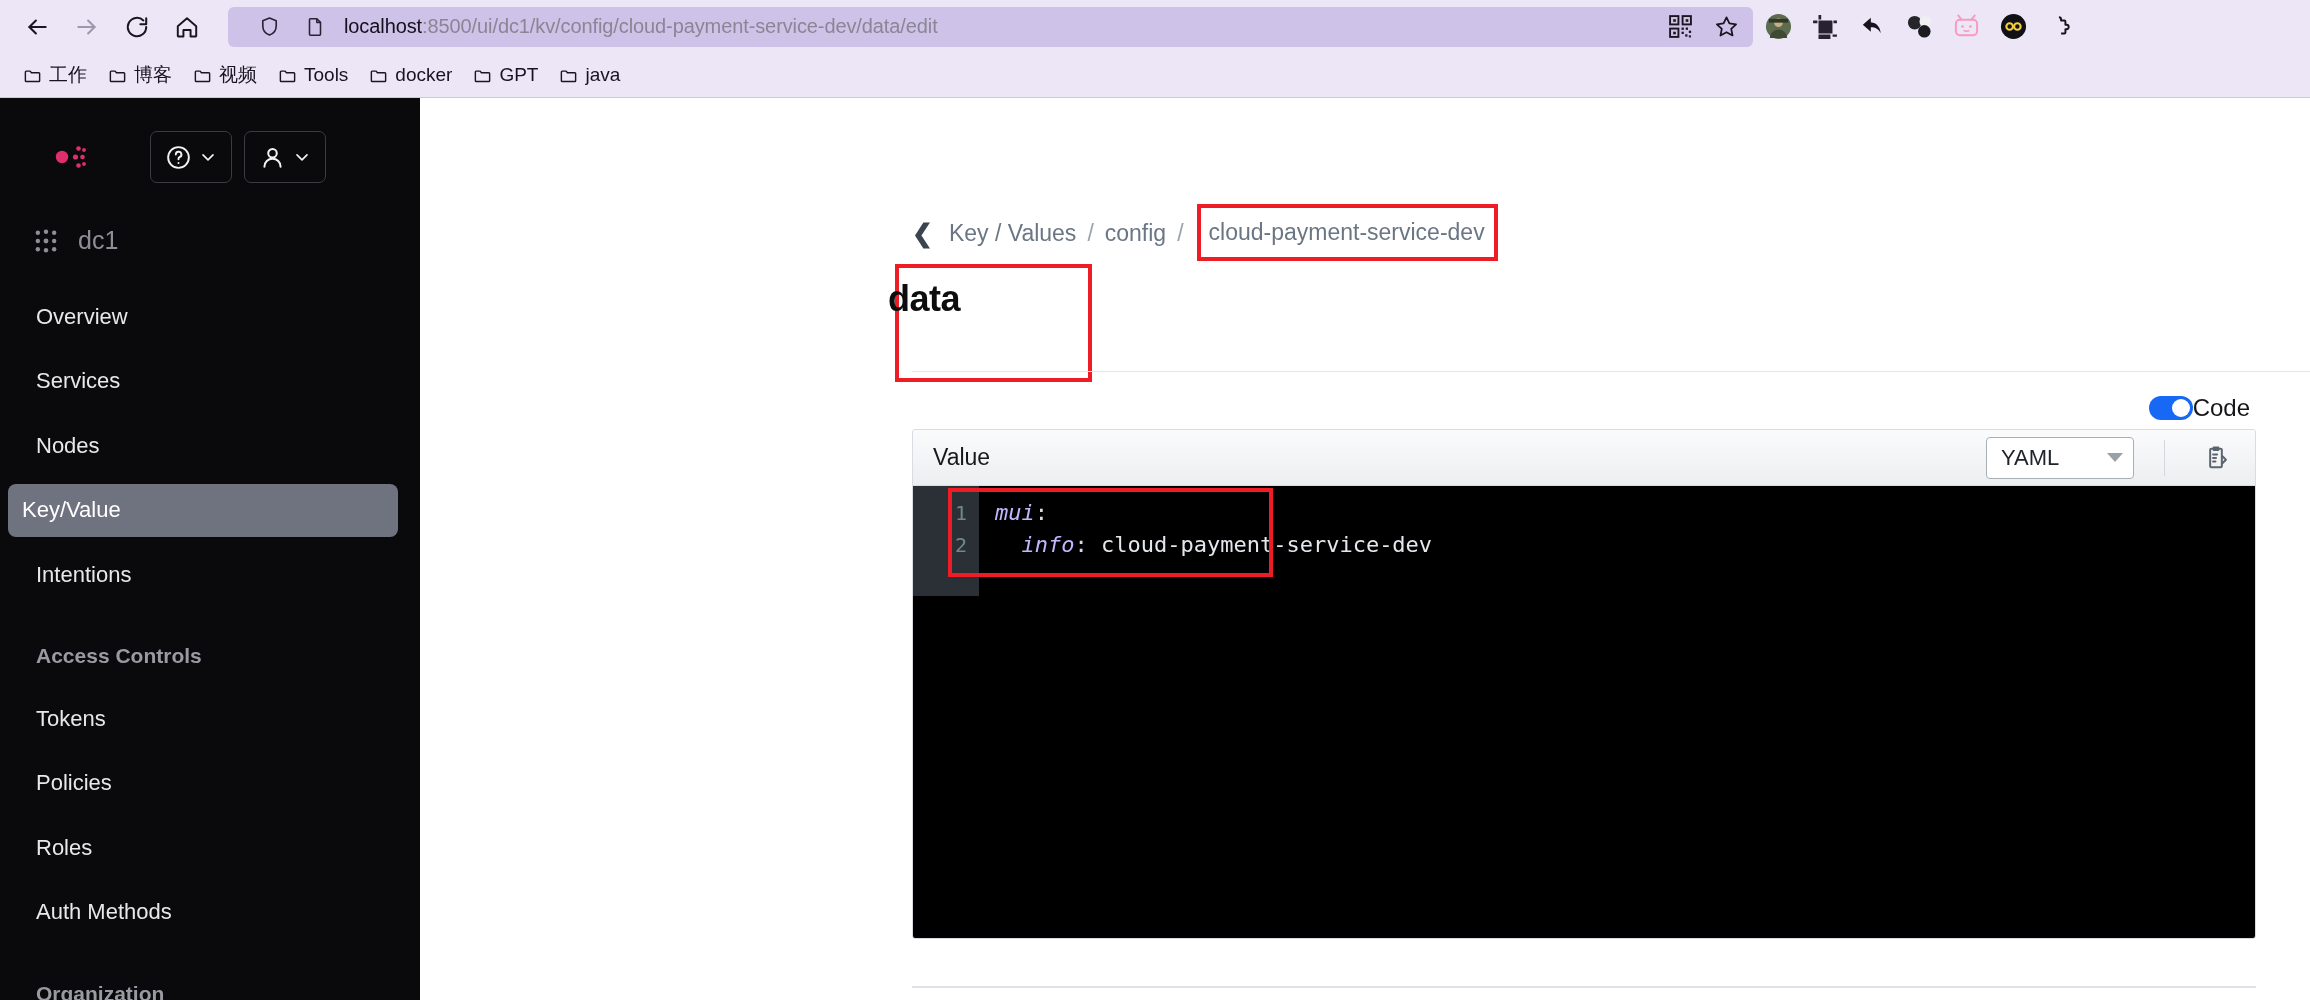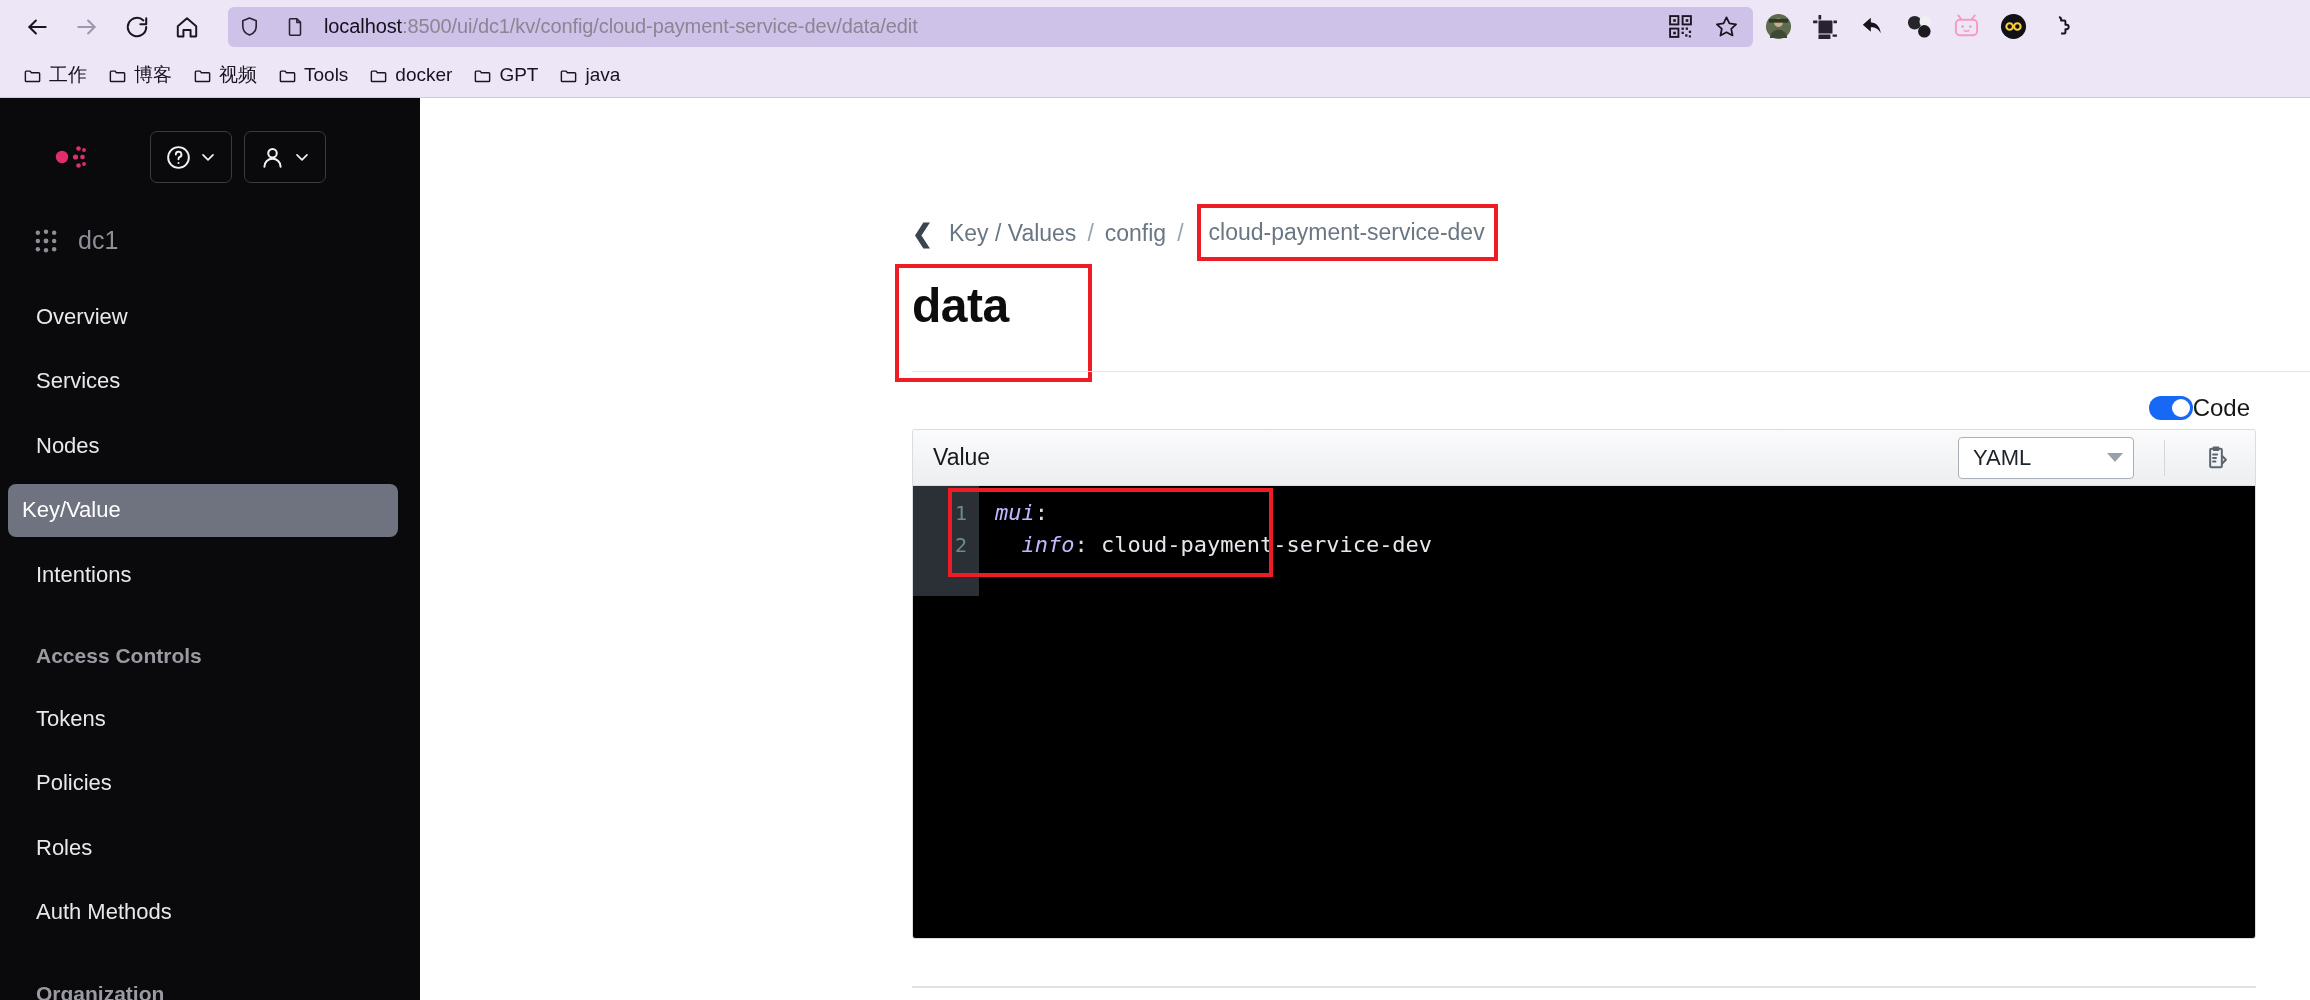--- a/index.html
+++ b/index.html
@@ -38,21 +38,21 @@
     margin-left: 14px;
     margin-right: 10px;
   }
   #urlbar {
     flex: 1;
     height: 40px;
     background: #cec2e8;
     border-radius: 6px;
     display: flex;
     align-items: center;
-    padding: 0 10px 0 4px;
+    padding: 0 10px 0 24px;
     gap: 12px;
     max-width: 1525px;
   }
   #urlbar .url-text {
     flex: 1;
     font-size: 20px;
     color: #8b8594;
     white-space: nowrap;
     overflow: hidden;
     letter-spacing: -0.1px;
@@ -199,22 +199,22 @@
     position: absolute;
     top: 166px;
     left: 475px;
     width: 197px;
     height: 118px;
     border: 4px solid #ee1c25;
   }
   #page-title {
     position: absolute;
     top: 180px;
-    left: 492px;
-    font-size: 48px;
+    left: 468px;
+    font-size: 36px;
     font-weight: bold;
     color: #0d0d0d;
     letter-spacing: -0.5px;
   }
   #title-rule {
     position: absolute;
     top: 273px;
     left: 492px;
     right: 0;
     height: 1px;
@@ -262,21 +262,21 @@
     height: 56px;
     background: linear-gradient(180deg,#fbfbfc 0%, #eceef0 100%);
     border-bottom: 1px solid #d9dce0;
     display: flex;
     align-items: center;
     padding: 0 18px 0 20px;
     gap: 26px;
   }
   #value-label { font-size: 23px; color: #16181a; flex: 1; }
   #lang-select {
-    width: 176px; height: 42px;
+    width: 148px; height: 42px;
     border: 1px solid #a9afb7;
     border-radius: 4px;
     background: #fff;
     display: flex;
     align-items: center;
     padding: 0 10px 0 14px;
     cursor: pointer;
   }
   #lang-select .lang-text { flex: 1; font-size: 22px; color: #20242a; }
   .sel-caret {

